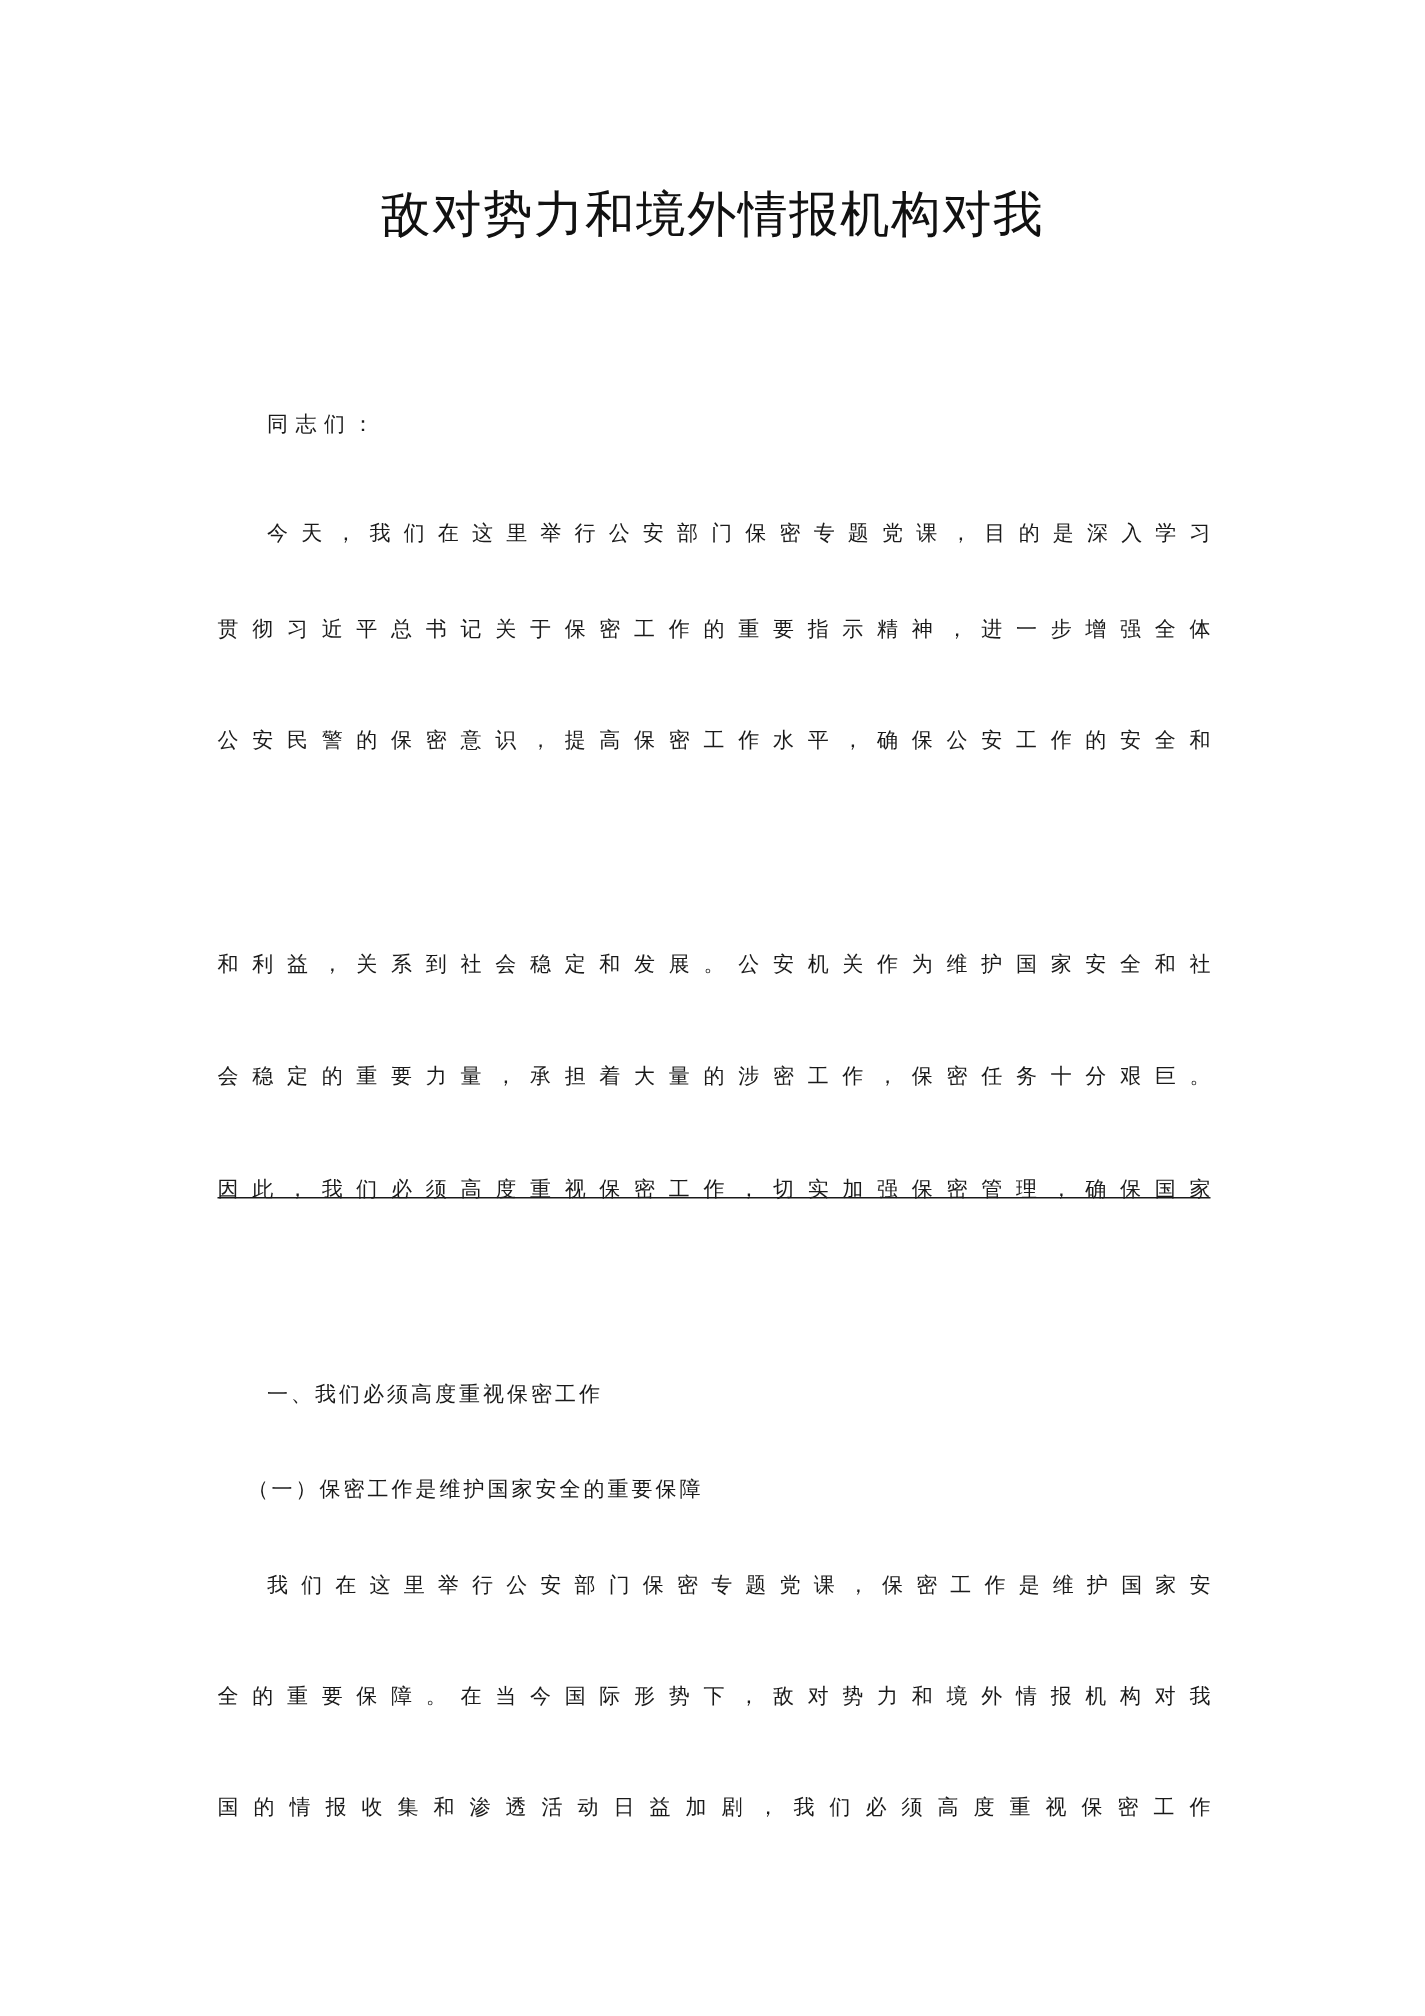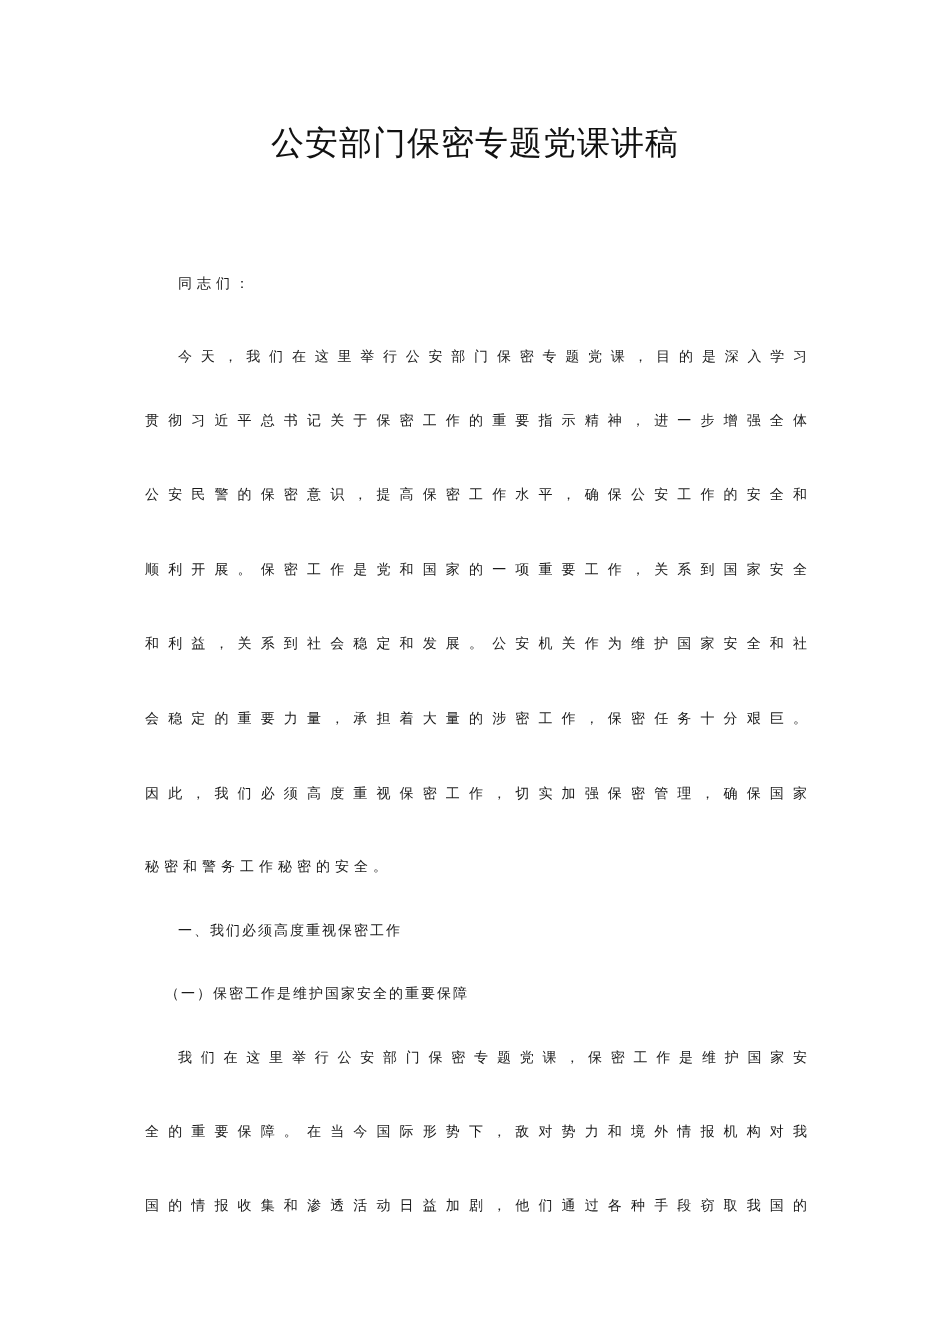--- a/index.html
+++ b/index.html
@@ -52,34 +52,32 @@
   }
   .line.short { letter-spacing: 5px; }
   .line.heading { letter-spacing: 2px; left: 178px; }
   .line.subheading { letter-spacing: 2px; left: 165px; }
 </style>
 </head>
 <body>
 
 <div class="page">
 
-  <div class="title">公安部门保密专题党课讲稿</div>
+  <div class="title">敌对势力和境外情报机构对我</div>
 
   <div class="line indent short" style="top:268px;">同志们：</div>
 
   <div class="line indent justify" style="top:330px;margin-top:11px;">今天，我们在这里举行公安部门保密专题党课，目的是深入学习</div>
   <div class="line justify" style="top:405px;">贯彻习近平总书记关于保密工作的重要指示精神，进一步增强全体</div>
   <div class="line justify" style="top:479px;">公安民警的保密意识，提高保密工作水平，确保公安工作的安全和</div>
-  <div class="line justify" style="top:554px;">顺利开展。保密工作是党和国家的一项重要工作，关系到国家安全</div>
   <div class="line justify" style="top:628px;">和利益，关系到社会稳定和发展。公安机关作为维护国家安全和社</div>
   <div class="line justify" style="top:703px;">会稳定的重要力量，承担着大量的涉密工作，保密任务十分艰巨。</div>
-  <div class="line justify" style="top:778px;">因此，我们必须高度重视保密工作，切实加强保密管理，确保国家</div>
-  <div class="line short" style="top:851px;">秘密和警务工作秘密的安全。</div>
+  <div class="line justify" style="top:778px;text-decoration:underline;">因此，我们必须高度重视保密工作，切实加强保密管理，确保国家</div>
 
   <div class="line heading" style="top:915px;">一、我们必须高度重视保密工作</div>
 
   <div class="line subheading" style="top:978px;">（一）保密工作是维护国家安全的重要保障</div>
 
   <div class="line indent justify" style="top:1042px;">我们在这里举行公安部门保密专题党课，保密工作是维护国家安</div>
   <div class="line justify" style="top:1116px;">全的重要保障。在当今国际形势下，敌对势力和境外情报机构对我</div>
-  <div class="line justify" style="top:1190px;">国的情报收集和渗透活动日益加剧，他们通过各种手段窃取我国的</div>
+  <div class="line justify" style="top:1190px;">国的情报收集和渗透活动日益加剧，我们必须高度重视保密工作</div>
 
 </div>
 
 </body></html>

